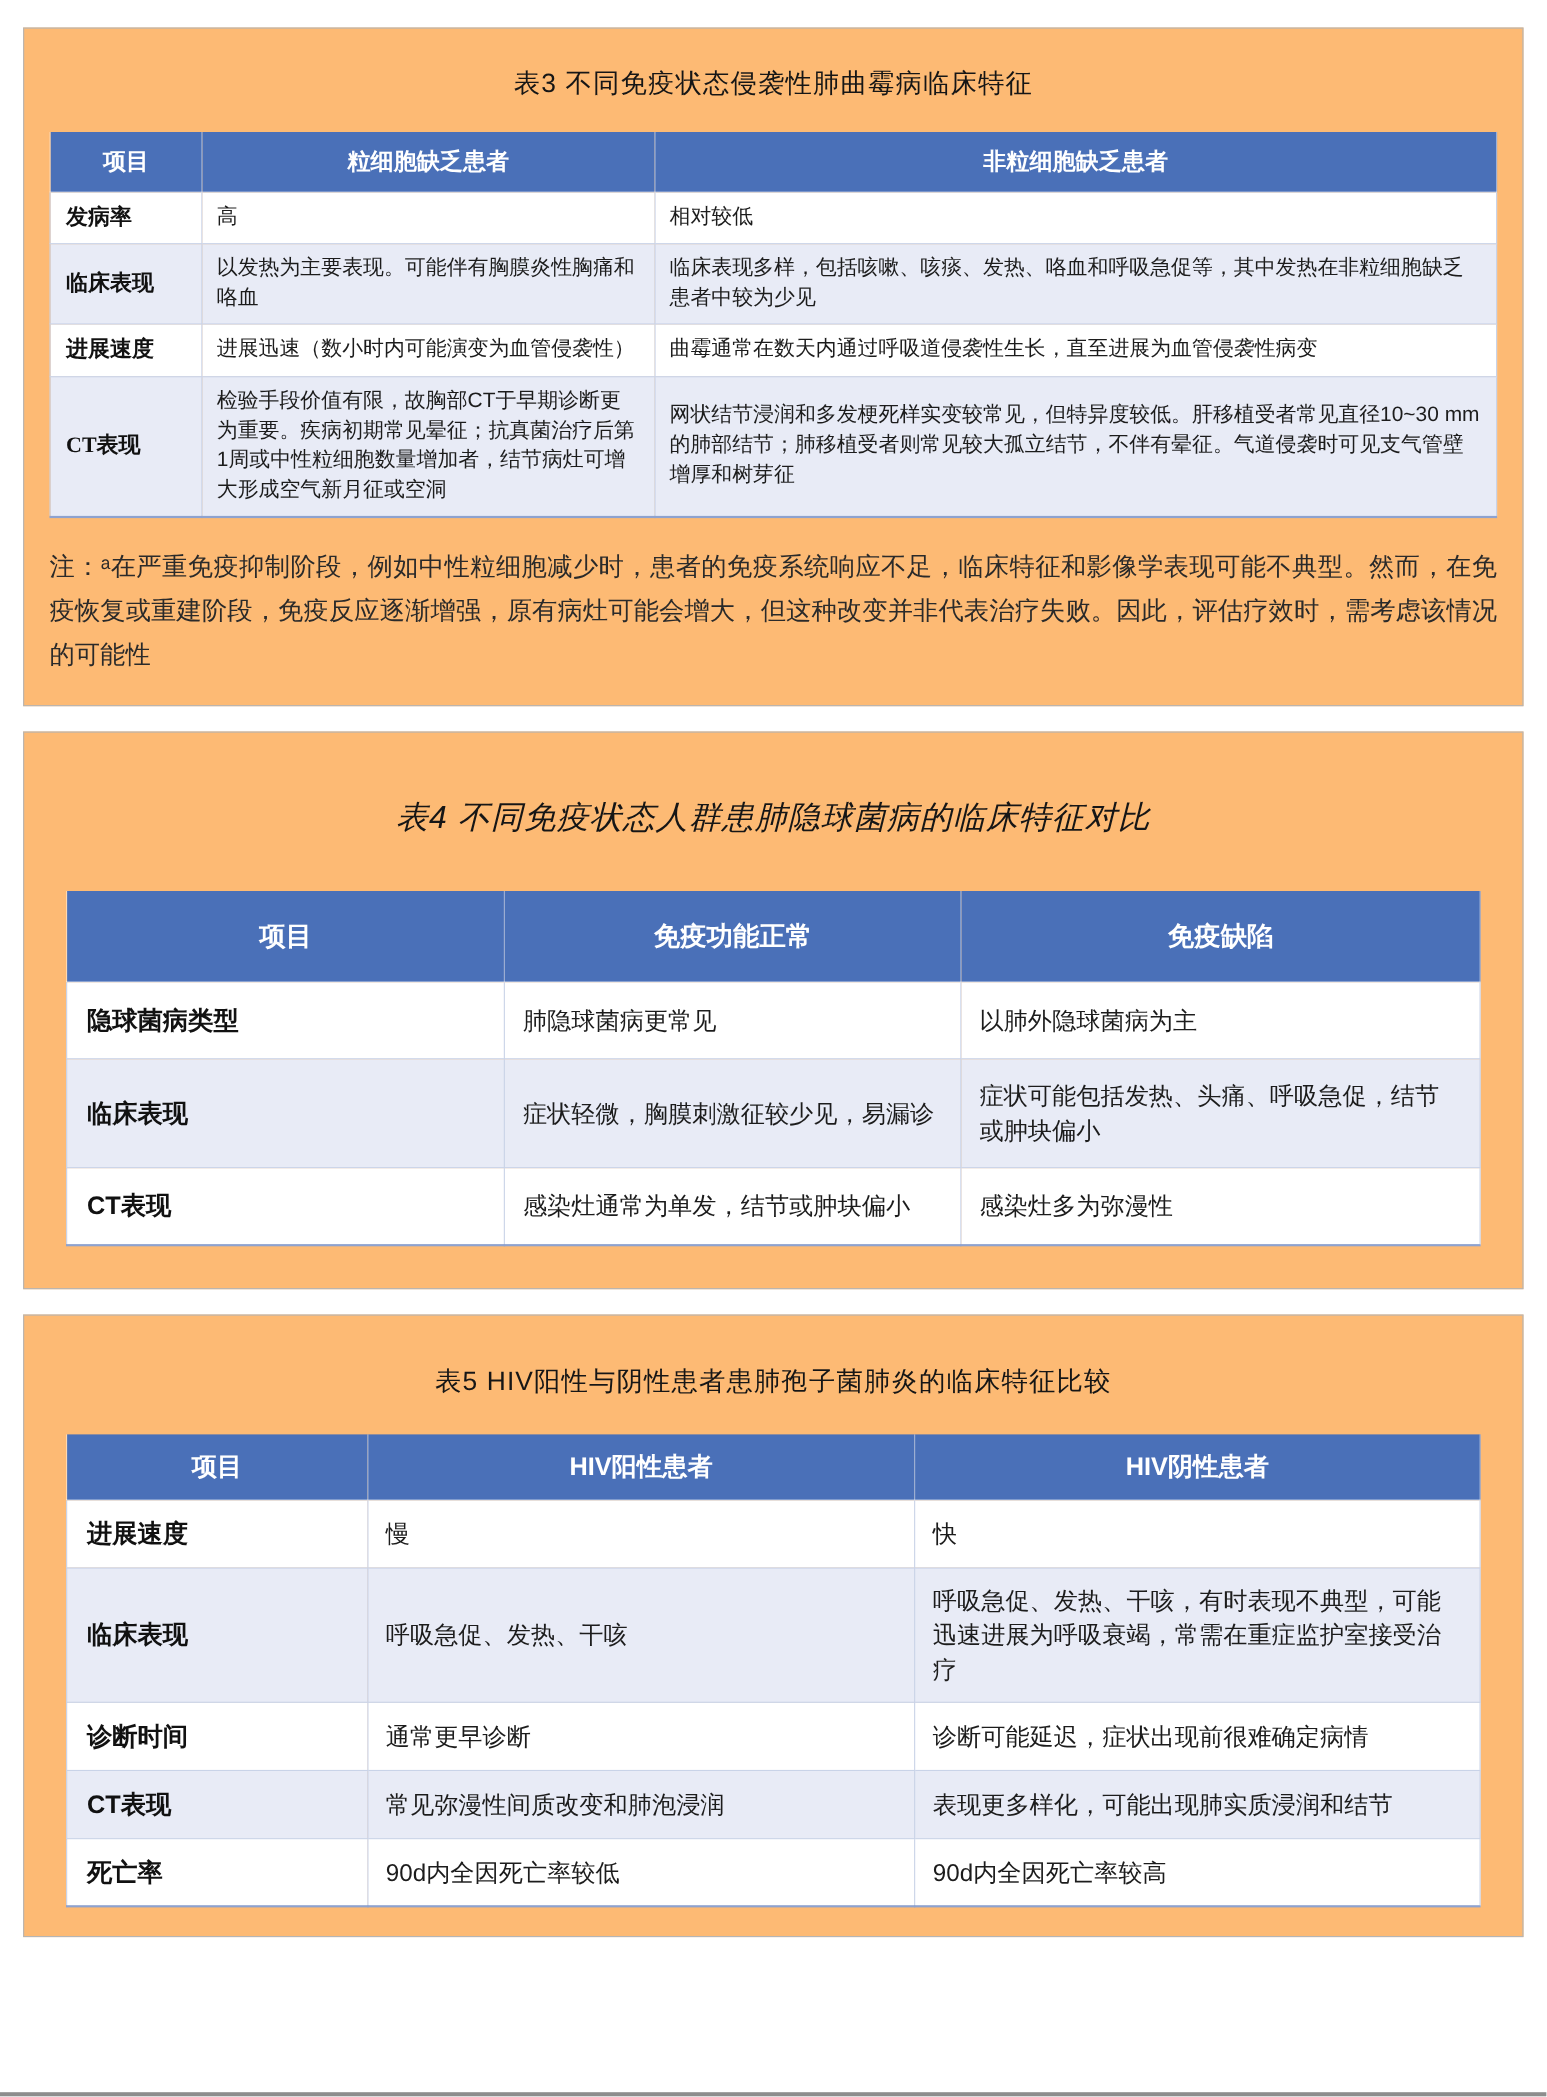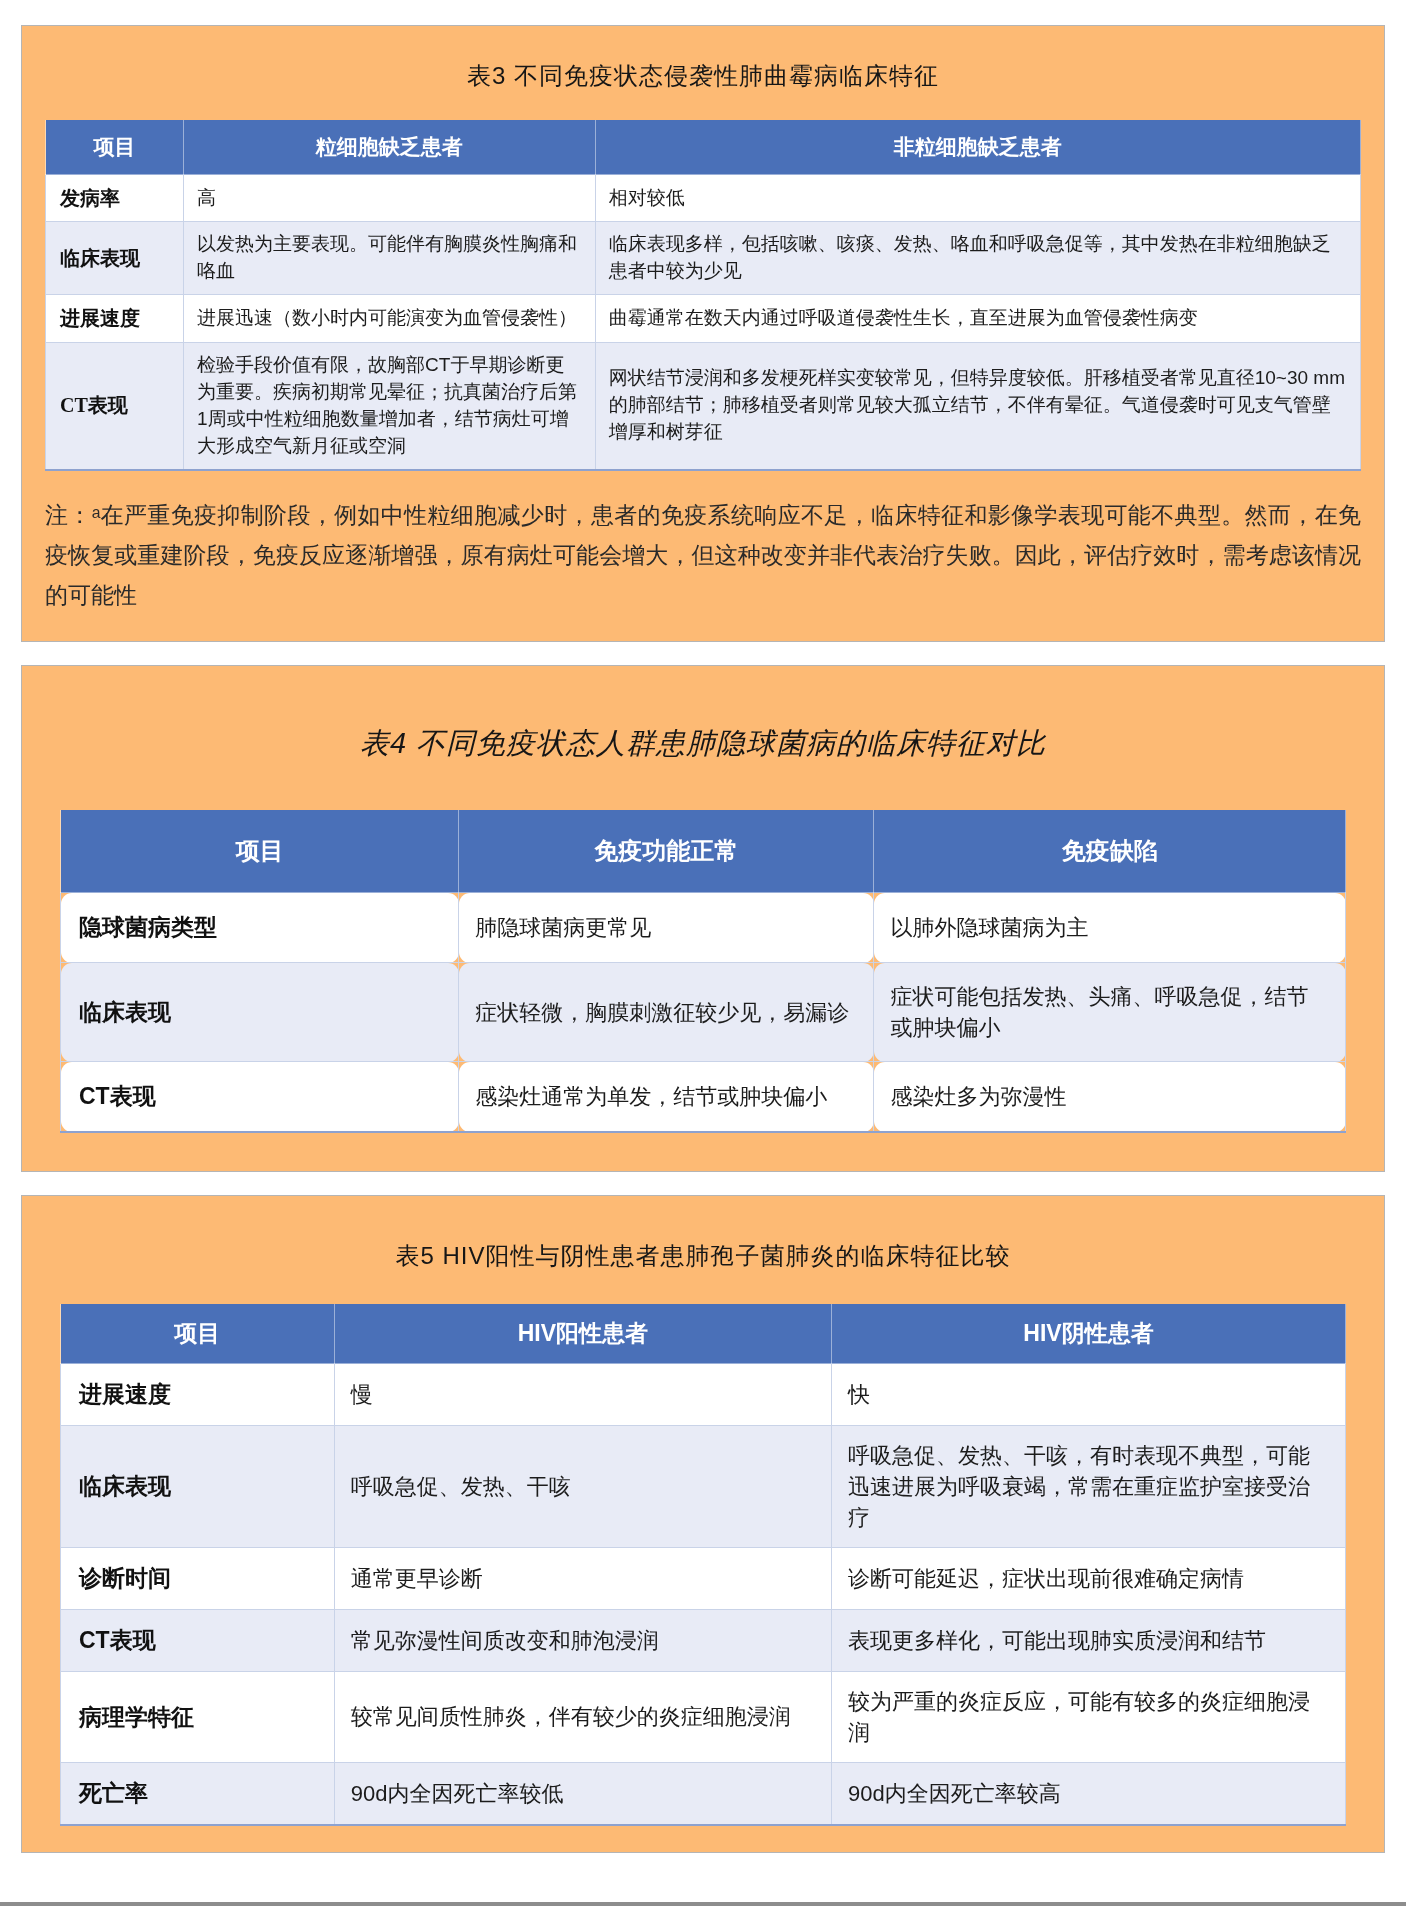--- a/index.html
+++ b/index.html
@@ -67,21 +67,21 @@
   
   .t3 th{font-size:21px;padding:13px 8px;}
   .t3 td{font-size:19px;padding:9px 13px;}
   .t3 td.lbl{font-size:20px;padding-left:14px;font-family:Liberation Serif, serif;}
   .t3 col.c0{width:10.5%;}
   .t3 col.c1{width:31.3%;}
   .t3 col.c2{width:58.2%;}
 
   
   .t4 th{font-size:24px;padding:25px 8px;}
-  .t4 td{font-size:22px;padding:18px 16px;line-height:1.5;border-radius:11px;}
+  .t4 td{font-size:22px;padding:18px 16px;line-height:1.5;}
   .t4 td.lbl{font-size:23px;padding-left:18px;}
   .t4 col.c0{width:31%;}
   .t4 col.c1{width:32.3%;}
   .t4 col.c2{width:36.7%;}
 
   
   .t5 th{font-size:23px;padding:14px 8px;}
   .t5 td{font-size:22px;padding:14px 16px;line-height:1.5;}
   .t5 td.lbl{font-size:23px;padding-left:18px;}
   .t5 col.c0{width:21.3%;}
@@ -210,25 +210,20 @@
           <td class="lbl">诊断时间</td>
           <td>通常更早诊断</td>
           <td>诊断可能延迟，症状出现前很难确定病情</td>
         </tr>
         <tr>
           <td class="lbl">CT表现</td>
           <td>常见弥漫性间质改变和肺泡浸润</td>
           <td>表现更多样化，可能出现肺实质浸润和结节</td>
         </tr>
         <tr>
-          <td class="lbl">病理学特征</td>
-          <td>较常见间质性肺炎，伴有较少的炎症细胞浸润</td>
-          <td>较为严重的炎症反应，可能有较多的炎症细胞浸润</td>
-        </tr>
-        <tr>
           <td class="lbl">死亡率</td>
           <td>90d内全因死亡率较低</td>
           <td>90d内全因死亡率较高</td>
         </tr>
       </tbody>
     </table>
 
   </section>
 
 </div>

